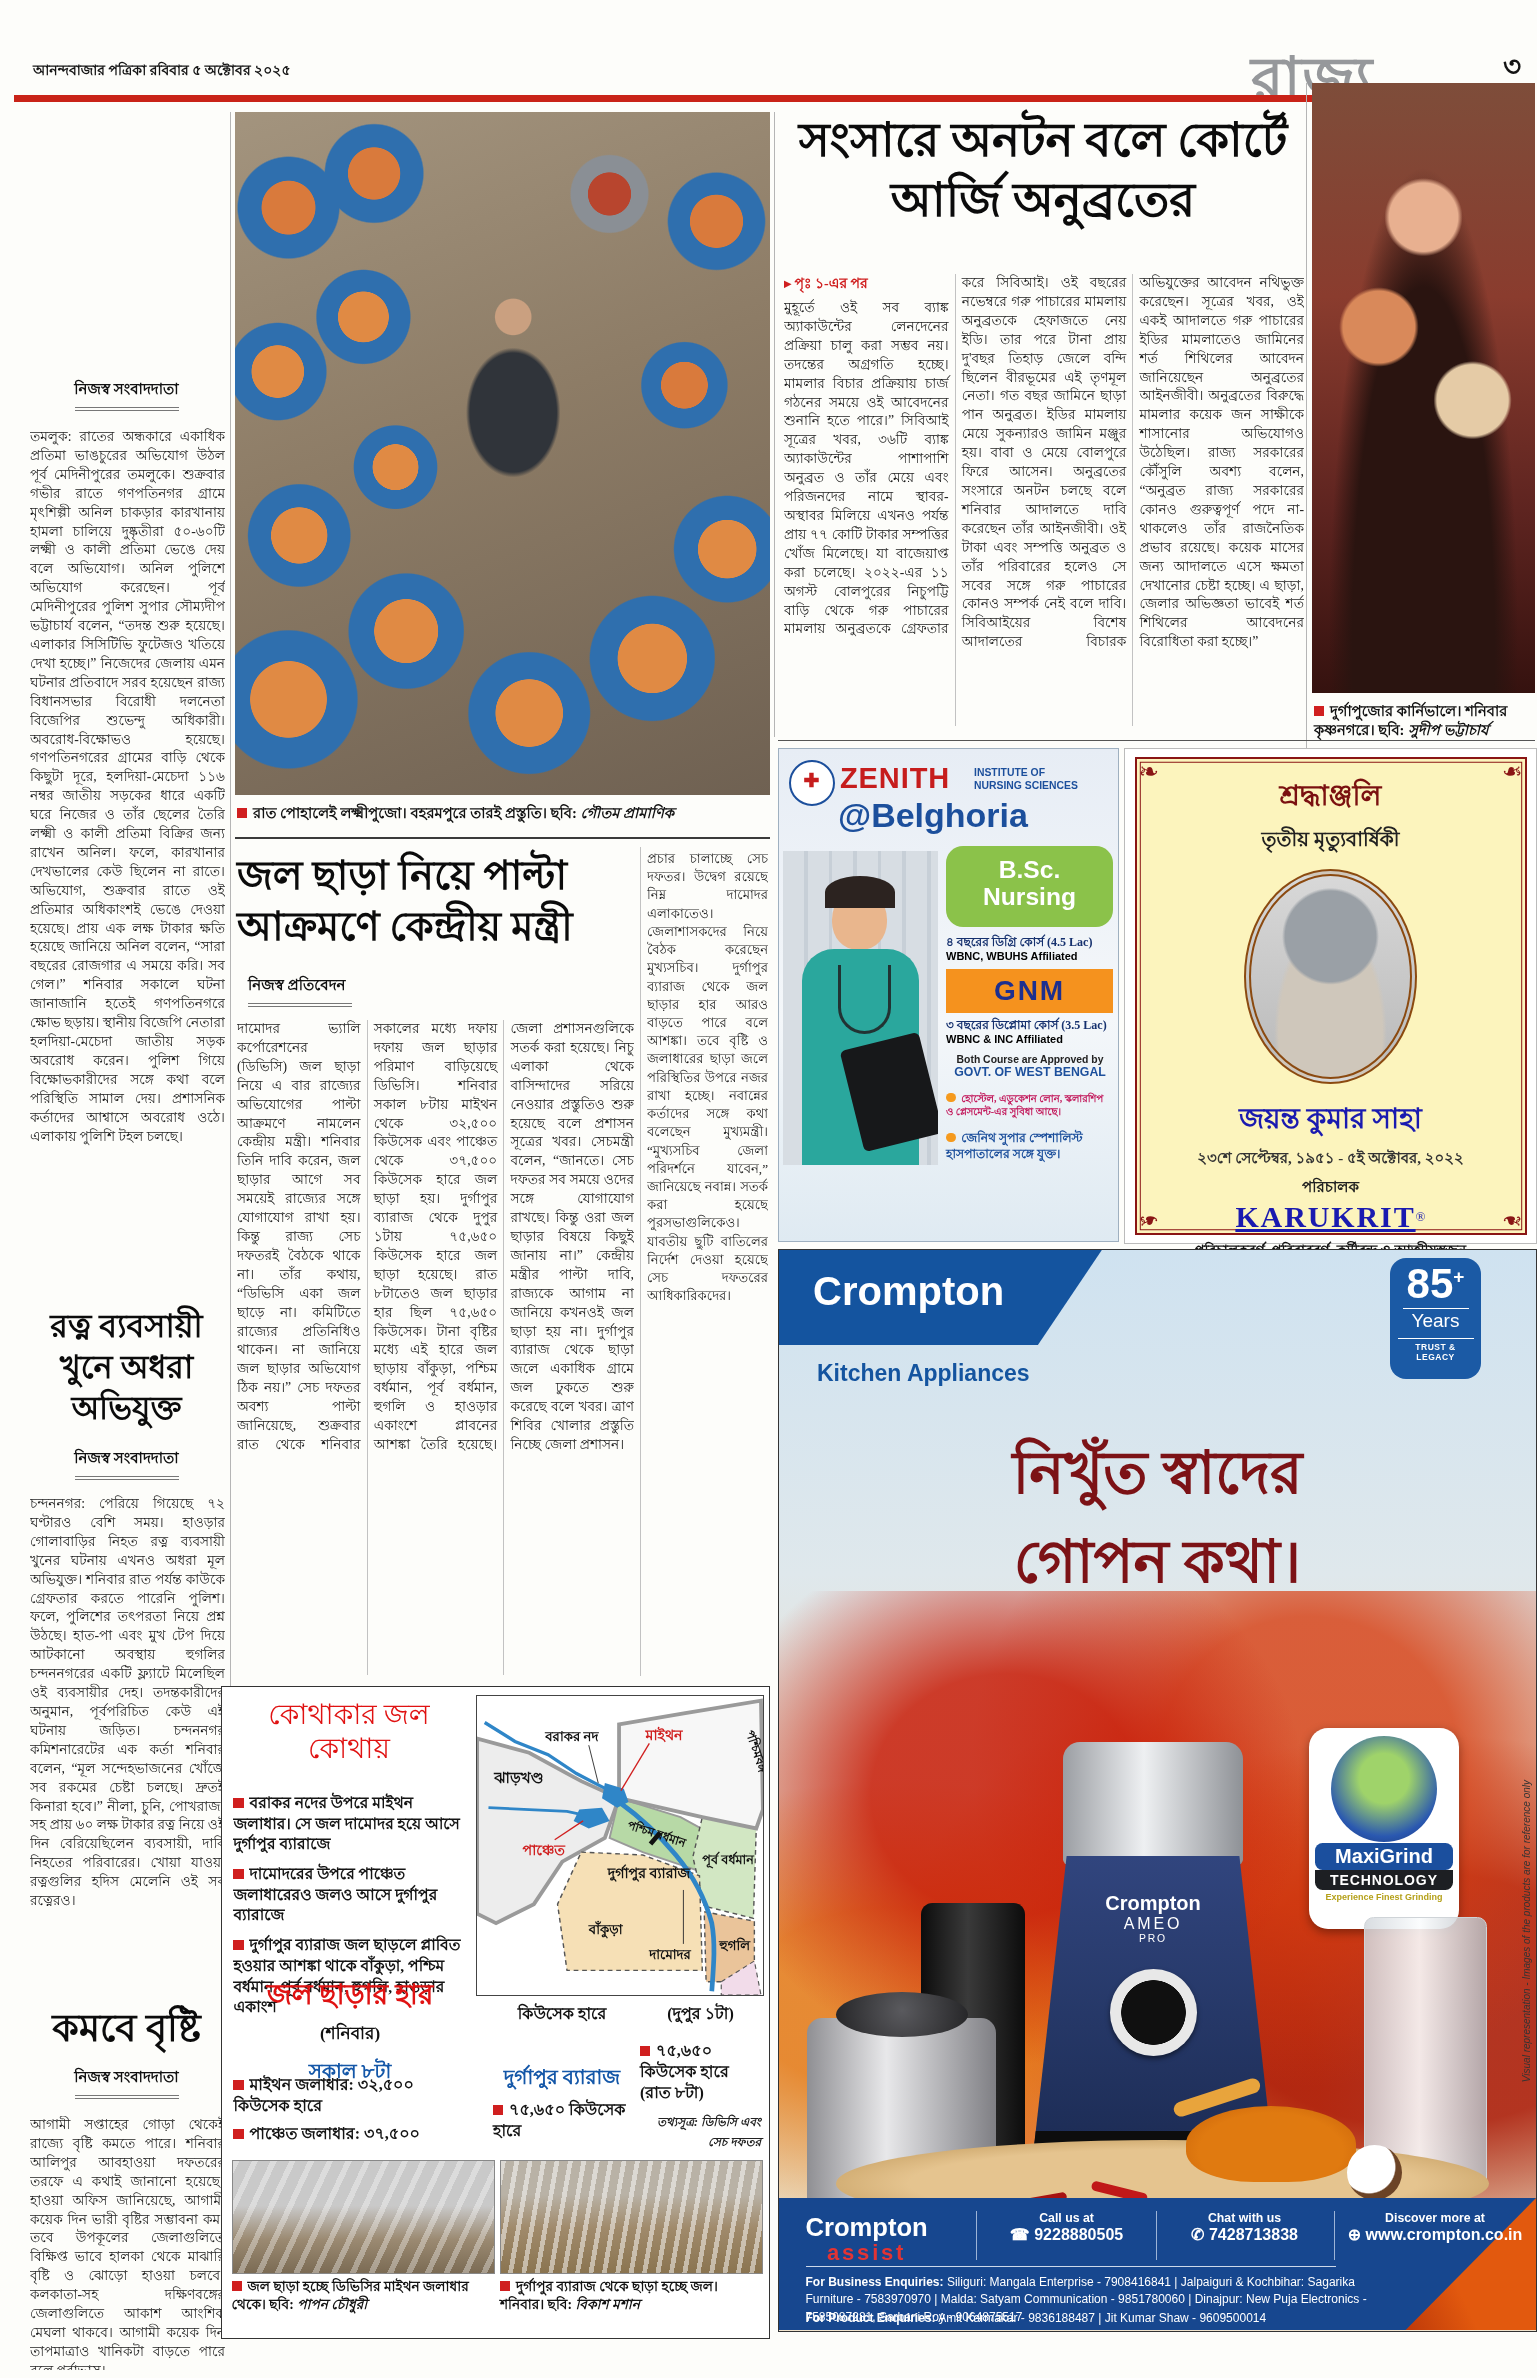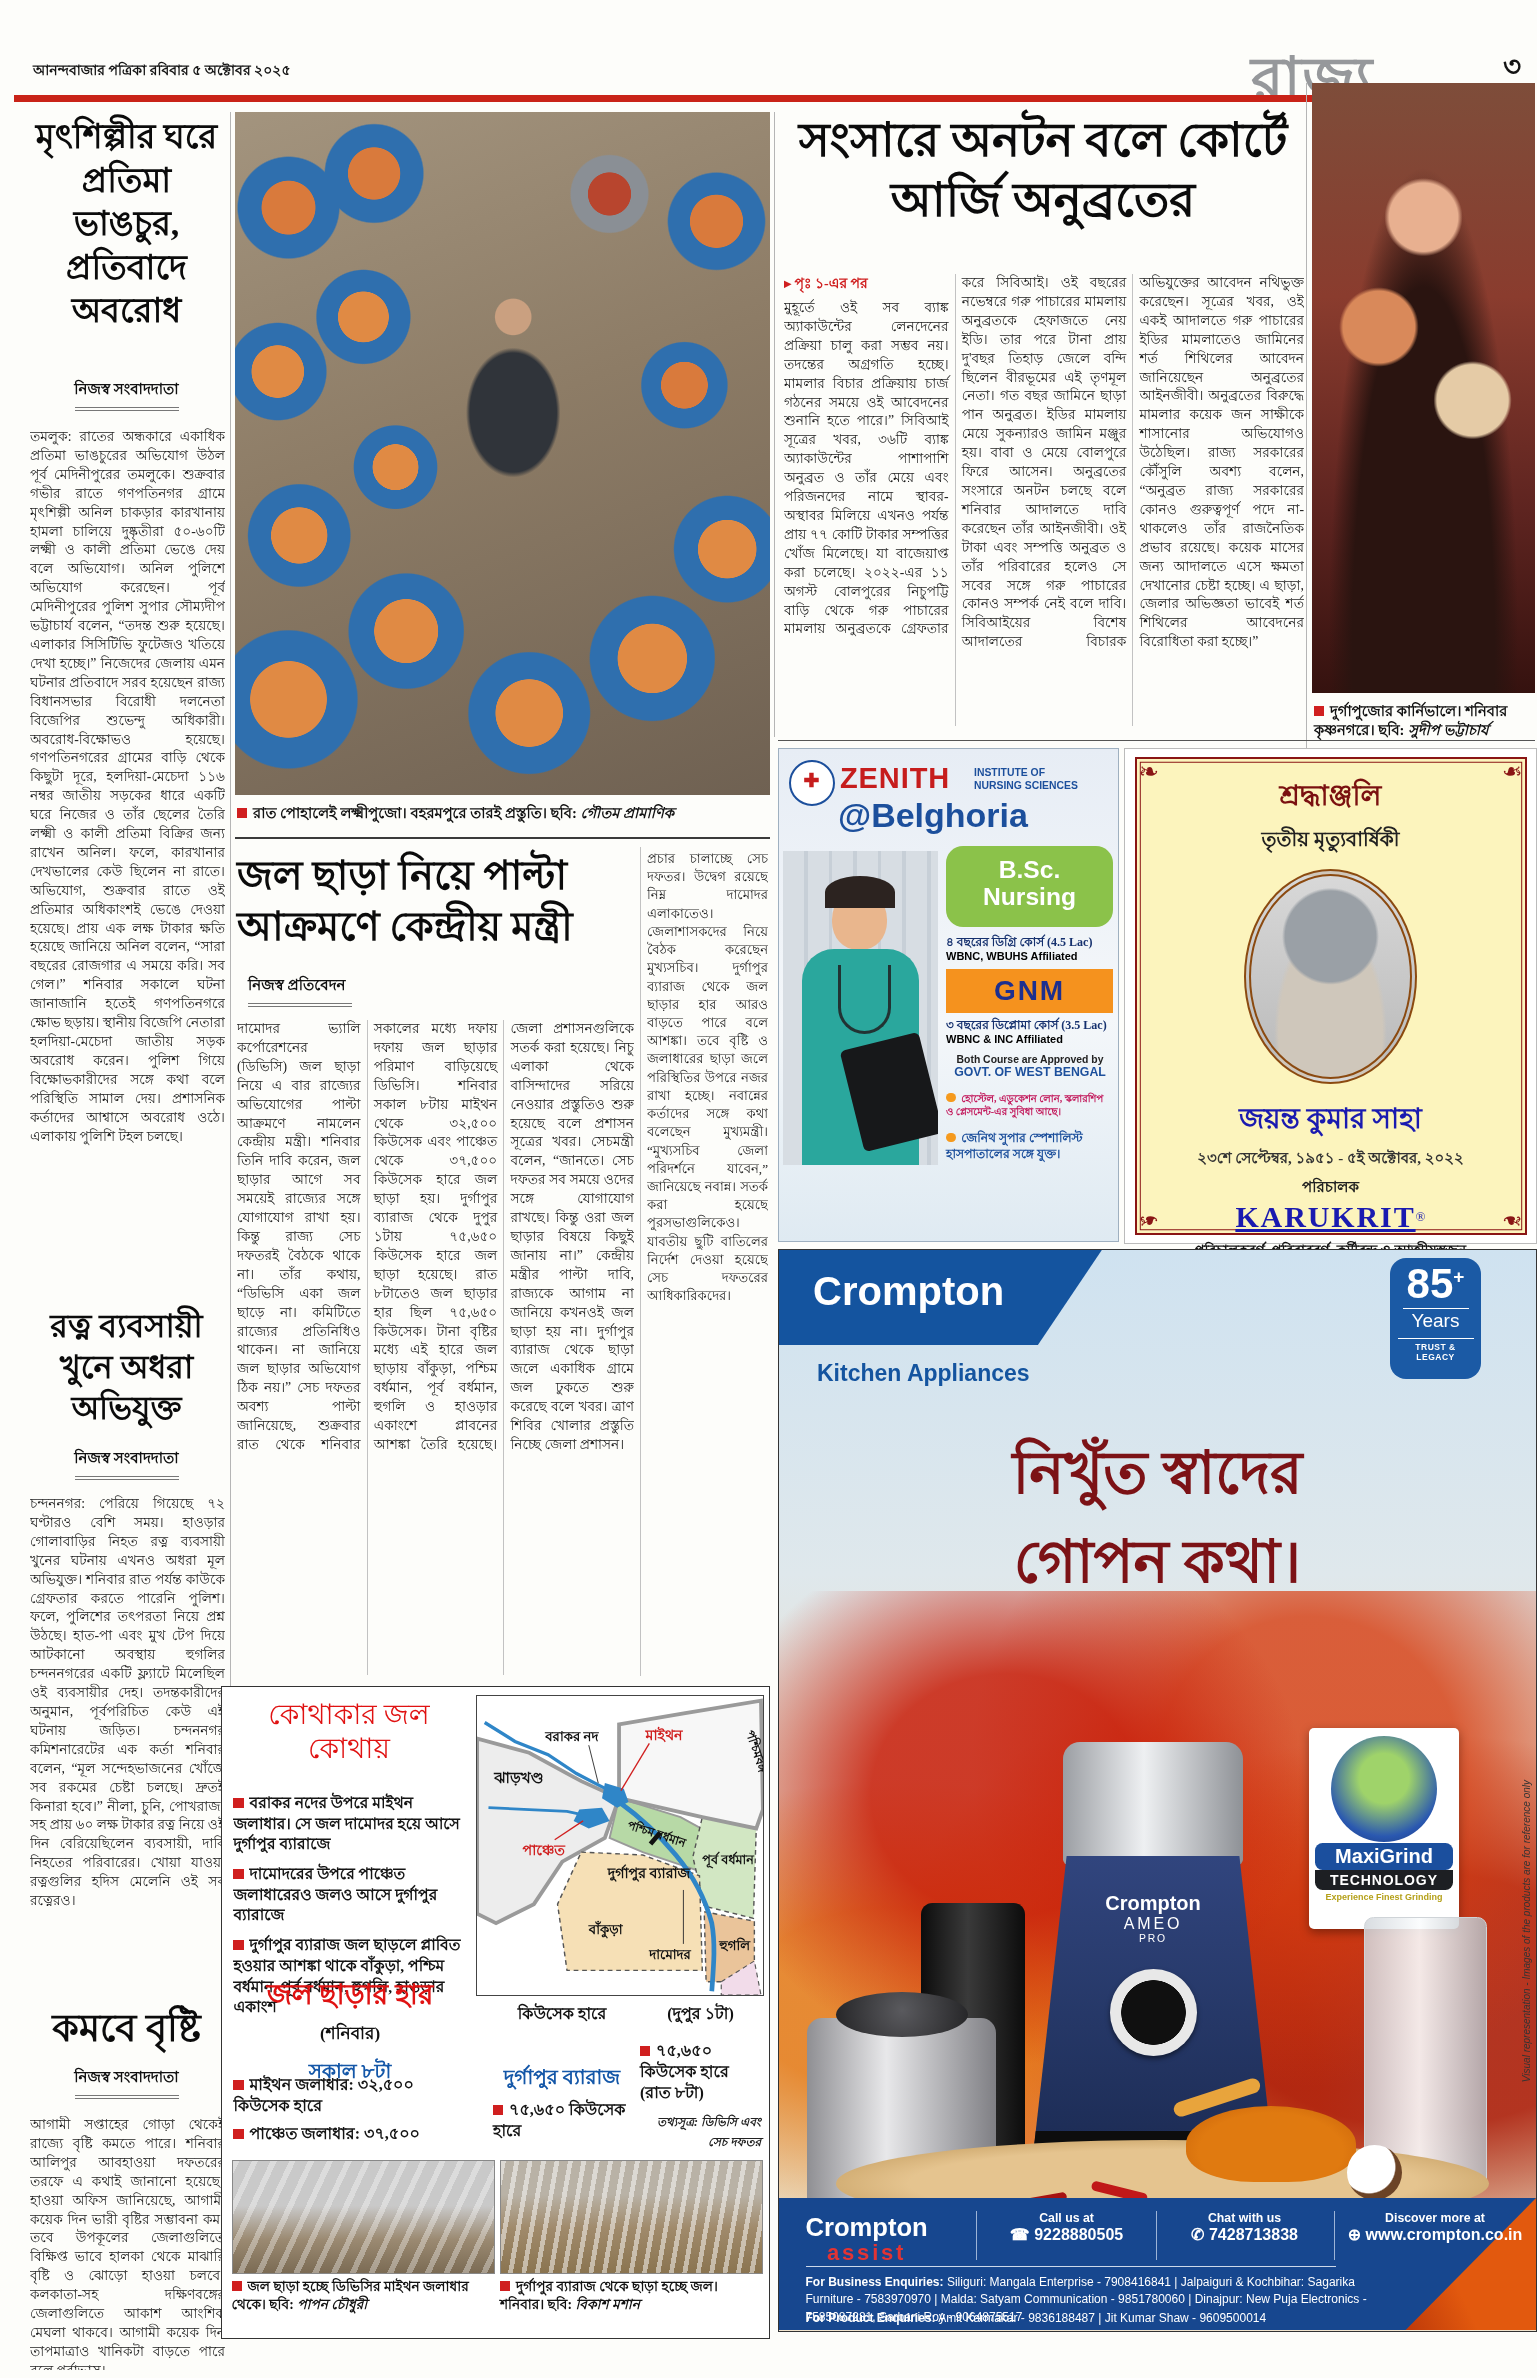--- a/index.html
+++ b/index.html
@@ -38,21 +38,20 @@
   <div class="abs" style="left:33px;top:59px;font-size:14px;font-weight:bold;">আনন্দবাজার পত্রিকা রবিবার ৫ অক্টোবর ২০২৫</div>
   <div class="abs" style="left:1251px;top:34px;font-size:59px;font-weight:bold;color:#96989b;letter-spacing:1.9px;">রাজ্য</div>
   <div class="abs" style="left:1503px;top:45px;font-size:28px;font-weight:bold;">৩</div>
   <div class="abs" style="left:14px;top:95px;width:1509px;height:6.6px;background:#c92318;"></div>
 
   <div class="vrule" style="left:230px;top:112px;height:2226px;"></div>
   <div class="vrule" style="left:774px;top:112px;height:625px;"></div>
   <div class="vrule" style="left:1306px;top:83px;height:674px;"></div>
   <div class="vrule" style="left:640px;top:847px;height:829px;background:#c2c2c2;"></div>
 
-  <div class="abs headline" style="left:28px;top:115px;width:197px;font-size:34px;">মৃৎশিল্পীর ঘরে প্রতিমা ভাঙচুর, প্রতিবাদে অবরোধ</div>
   <div class="abs" style="left:28px;top:377px;width:197px;">
     <div class="byline">নিজস্ব সংবাদদাতা</div>
     <div class="byline-rule"></div>
   </div>
   <div class="abs body-text" style="left:30px;top:428px;width:195px;height:861px;">তমলুক: রাতের অন্ধকারে একাধিক প্রতিমা ভাঙচুরের অভিযোগ উঠল পূর্ব মেদিনীপুরের তমলুকে। শুক্রবার গভীর রাতে গণপতিনগর গ্রামে মৃৎশিল্পী অনিল চাকড়ার কারখানায় হামলা চালিয়ে দুষ্কৃতীরা ৫০-৬০টি লক্ষ্মী ও কালী প্রতিমা ভেঙে দেয় বলে অভিযোগ। অনিল পুলিশে অভিযোগ করেছেন। পূর্ব মেদিনীপুরের পুলিশ সুপার সৌম্যদীপ ভট্টাচার্য বলেন, “তদন্ত শুরু হয়েছে। এলাকার সিসিটিভি ফুটেজও খতিয়ে দেখা হচ্ছে।” নিজেদের জেলায় এমন ঘটনার প্রতিবাদে সরব হয়েছেন রাজ্য বিধানসভার বিরোধী দলনেতা বিজেপির শুভেন্দু অধিকারী। অবরোধ-বিক্ষোভও হয়েছে। গণপতিনগরের গ্রামের বাড়ি থেকে কিছুটা দূরে, হলদিয়া-মেচেদা ১১৬ নম্বর জাতীয় সড়কের ধারে একটি ঘরে নিজের ও তাঁর ছেলের তৈরি লক্ষ্মী ও কালী প্রতিমা বিক্রির জন্য রাখেন অনিল। ফলে, কারখানার দেখভালের কেউ ছিলেন না রাতে। অভিযোগ, শুক্রবার রাতে ওই প্রতিমার অধিকাংশই ভেঙে দেওয়া হয়েছে। প্রায় এক লক্ষ টাকার ক্ষতি হয়েছে জানিয়ে অনিল বলেন, “সারা বছরের রোজগার এ সময়ে করি। সব গেল।” শনিবার সকালে ঘটনা জানাজানি হতেই গণপতিনগরে ক্ষোভ ছড়ায়। স্থানীয় বিজেপি নেতারা হলদিয়া-মেচেদা জাতীয় সড়ক অবরোধ করেন। পুলিশ গিয়ে বিক্ষোভকারীদের সঙ্গে কথা বলে পরিস্থিতি সামাল দেয়। প্রশাসনিক কর্তাদের আশ্বাসে অবরোধ ওঠে। এলাকায় পুলিশি টহল চলছে।</div>
 
   <div class="abs headline" style="left:28px;top:1306px;width:197px;font-size:32px;">রত্ন ব্যবসায়ী খুনে অধরা অভিযুক্ত</div>
   <div class="abs" style="left:28px;top:1446px;width:197px;">
     <div class="byline">নিজস্ব সংবাদদাতা</div>
     <div class="byline-rule"></div>
@@ -267,21 +266,21 @@
 
     <div class="abs" style="right:55px;top:7.6px;width:91px;height:121px;background:#1b5aa5;border-radius:16px;text-align:center;font-family:'Liberation Sans',sans-serif;color:#fff;">
       <div style="font-size:42px;font-weight:bold;line-height:1.1;margin-top:3.8px;"><span>85</span><sup style="font-size:19px;">+</sup></div>
       <div style="font-size:19px;border-top:1.9px solid #fff;width:66px;margin:0 auto;padding-top:1.9px;">Years</div>
       <div style="font-size:8.5px;font-weight:bold;border-top:0.9px solid #fff;width:76px;margin:5.7px auto 0;padding-top:2.8px;letter-spacing:0.5px;">TRUST &amp; LEGACY</div>
     </div>
 
     <div class="abs" style="left:85px;top:178px;width:587px;text-align:center;font-size:59px;font-weight:bold;color:#7c1216;">নিখুঁত স্বাদের</div>
     <div class="abs" style="left:85px;top:267px;width:587px;text-align:center;font-size:59px;font-weight:bold;color:#7c1216;">গোপন কথা।</div>
 
-    <div class="abs" style="left:530px;top:478px;width:150px;height:201px;background:#fff;border-radius:5px;box-shadow:0 3.8px 9.5px rgba(0,0,0,.35);padding:5.7px;box-sizing:border-box;text-align:center;">
+    <div class="abs" style="left:530px;top:478px;width:150px;height:201px;background:#fff;border-radius:19px;box-shadow:0 3.8px 9.5px rgba(0,0,0,.35);padding:5.7px;box-sizing:border-box;text-align:center;">
       <div style="width:106px;height:106px;border-radius:50%;margin:1.9px auto;background:radial-gradient(circle at 50% 40%,#9fd36a 0 30%,#2a58b0 70%,#15306e 100%);"></div>
       <div class="cr-white" style="background:#1b4f9e;border-radius:7.6px;font-size:20px;font-weight:bold;padding:1.9px 0;">MaxiGrind</div>
       <div class="cr-white" style="background:#1d1f23;border-radius:0 0 7.6px 7.6px;font-size:14px;font-weight:bold;letter-spacing:0.9px;padding:1.9px 0;">TECHNOLOGY</div>
       <div style="font-size:9px;font-weight:bold;color:#b5a11a;margin-top:1.9px;font-family:'Liberation Sans',sans-serif;">Experience Finest Grinding</div>
     </div>
 
     <div class="abs" style="left:142px;top:653px;width:104px;height:256px;background:linear-gradient(90deg,#0c0c0c,#3a3a3a 45%,#0c0c0c);border-radius:11.4px;"></div>
     <div class="abs" style="left:28px;top:768px;width:189px;height:248px;border-radius:15px;background:linear-gradient(90deg,#8f8f93,#e8e8ea 42%,#7f7f84);">
       <div style="width:132px;height:45px;margin:-26.5px auto 0;border-radius:50%;background:radial-gradient(circle at 50% 40%,#5a5a5e,#232325);"></div>
     </div>

